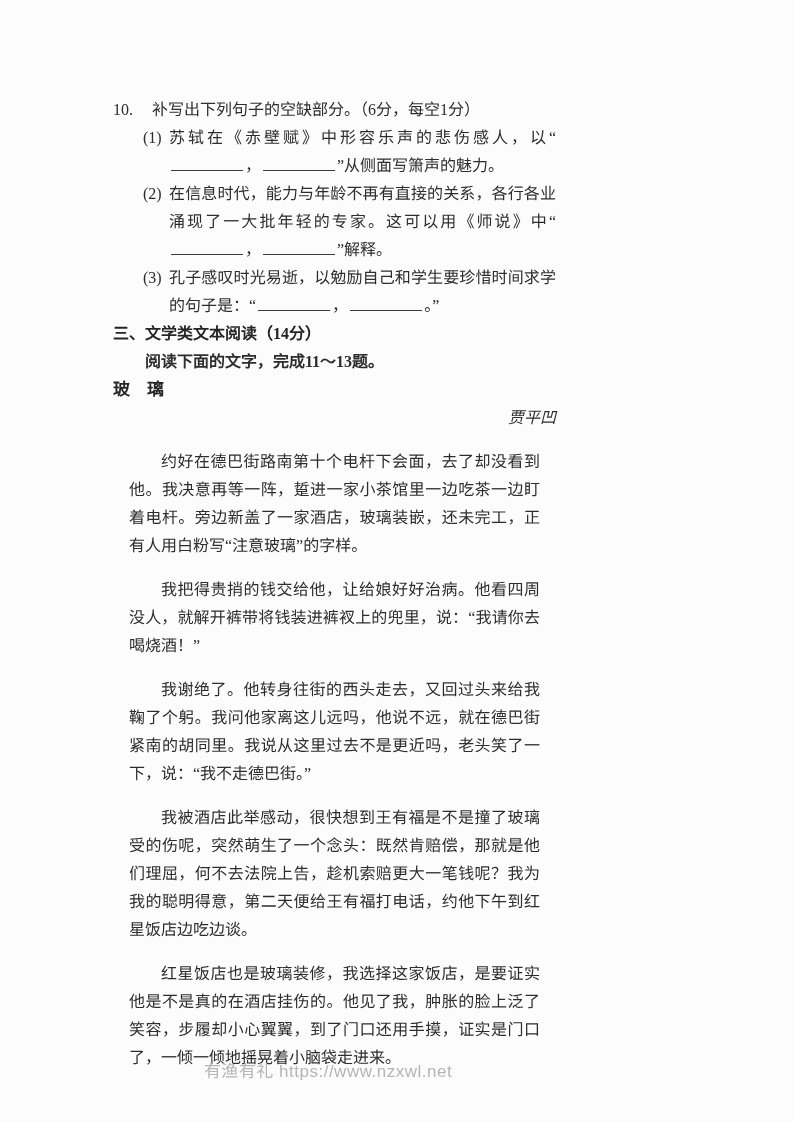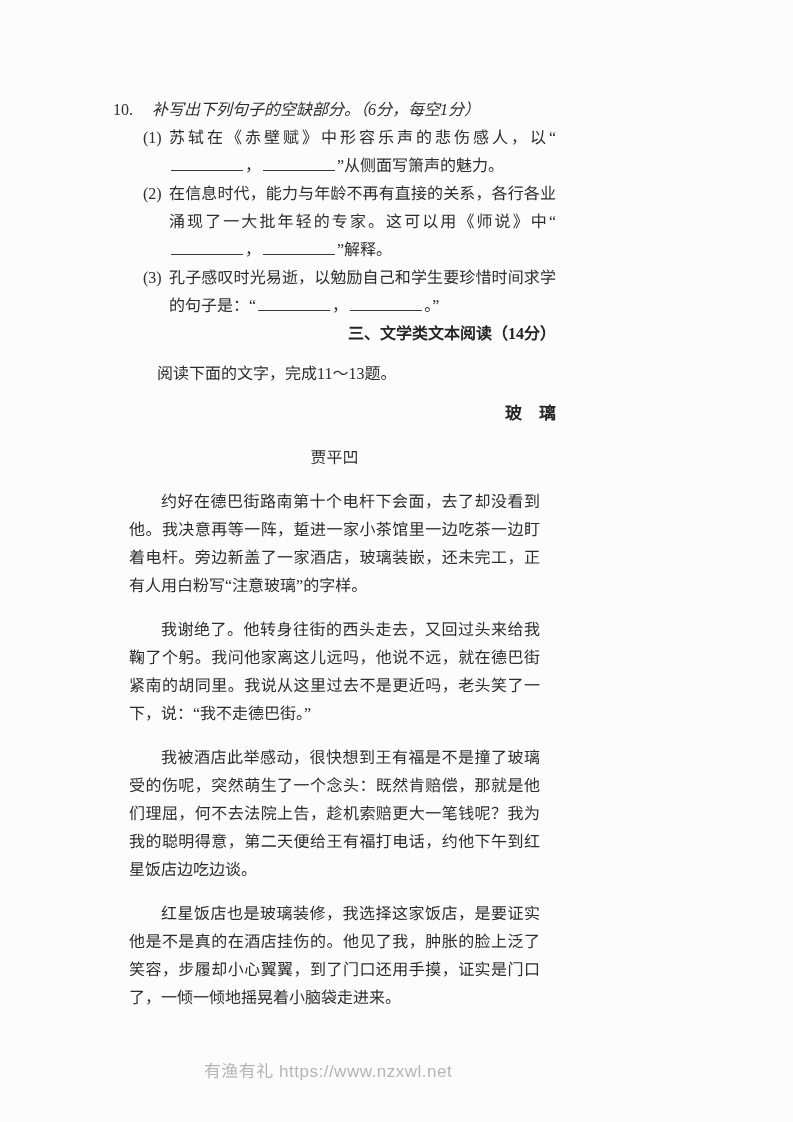--- a/index.html
+++ b/index.html
@@ -12,49 +12,48 @@
     overflow: hidden;
   }
   .page {
     position: relative;
     width: 656px; height: 1122px;
     box-sizing: border-box;
     padding: 96px 100px 0 113px;
   }
   .row { display: flex; line-height: 28px; }
   .qnum { width: 39px; flex: none; }
-  .qstem { flex: 1; font-style: italic; }
+  .qstem { flex: 1; }
   .item { display: flex; margin-left: 30px; line-height: 28px; }
   .inum { width: 26px; flex: none; }
   .itext { flex: 1; text-align: justify; }
   .blank {
     display: inline-block;
     width: 72px; height: 15px;
     border-bottom: 1px solid #3a3a3a;
     margin: 0 2px;
     vertical-align: baseline;
   }
   .sec-heading {
     font-weight: bold;
     margin: 0;
     font-size: 16px;
     line-height: 28px;
     color: #252525;
-    text-align: right;
   }
-  .intro { margin: 12px; text-indent: 2em; line-height: 28px; }
+  .intro { margin: 0; text-indent: 2em; line-height: 28px; font-weight: bold; }
   .passage-title {
     margin: 0;
-    text-align: right;
+    text-align: left;
     font-weight: bold;
     font-size: 17px;
     line-height: 28px;
     color: #252525;
   }
-  .passage-author { margin: 16px; text-align: center; line-height: 28px; }
+  .passage-author { margin: 0; text-align: right; line-height: 28px; font-style: italic; }
   .para {
     margin: 16px;
     text-indent: 2em;
     text-align: justify;
     line-height: 28px;
   }
   .footer {
     position: absolute;
     left: 0; right: 0;
     bottom: 40px;
@@ -91,19 +90,20 @@
   </div>
 
   <h3 class="sec-heading">三、文学类文本阅读（14分）</h3>
 
   <p class="intro">阅读下面的文字，完成11～13题。</p>
 
   <h4 class="passage-title">玻　璃</h4>
   <p class="passage-author">贾平凹</p>
 
   <p class="para">约好在德巴街路南第十个电杆下会面，去了却没看到他。我决意再等一阵，踅进一家小茶馆里一边吃茶一边盯着电杆。旁边新盖了一家酒店，玻璃装嵌，还未完工，正有人用白粉写“注意玻璃”的字样。</p>
+  <p class="para">我把得贵捎的钱交给他，让给娘好好治病。他看四周没人，就解开裤带将钱装进裤衩上的兜里，说：“我请你去喝烧酒！”</p>
   <p class="para">我谢绝了。他转身往街的西头走去，又回过头来给我鞠了个躬。我问他家离这儿远吗，他说不远，就在德巴街紧南的胡同里。我说从这里过去不是更近吗，老头笑了一下，说：“我不走德巴街。”</p>
   <p class="para">我被酒店此举感动，很快想到王有福是不是撞了玻璃受的伤呢，突然萌生了一个念头：既然肯赔偿，那就是他们理屈，何不去法院上告，趁机索赔更大一笔钱呢？我为我的聪明得意，第二天便给王有福打电话，约他下午到红星饭店边吃边谈。</p>
   <p class="para">红星饭店也是玻璃装修，我选择这家饭店，是要证实他是不是真的在酒店挂伤的。他见了我，肿胀的脸上泛了笑容，步履却小心翼翼，到了门口还用手摸，证实是门口了，一倾一倾地摇晃着小脑袋走进来。</p>
 
   <div class="footer">有渔有礼 https://www.nzxwl.net</div>
 
 </div>
 
 </body></html>

